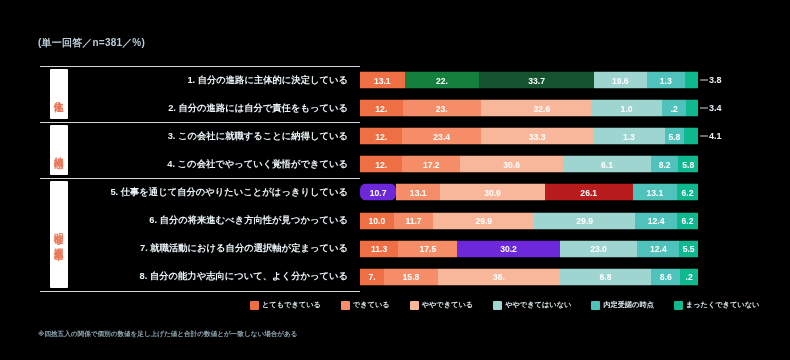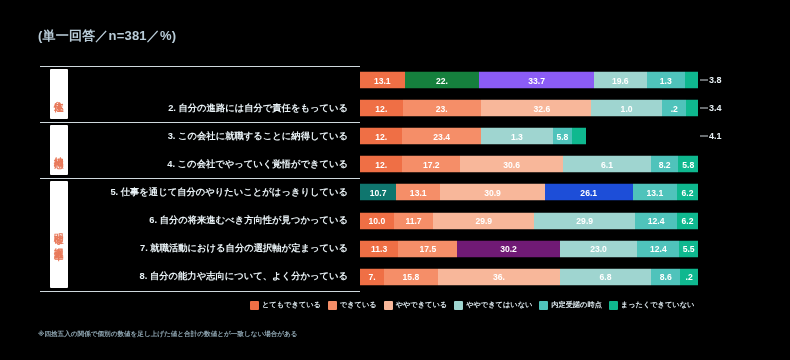--- a/index.html
+++ b/index.html
@@ -10,21 +10,21 @@
   }
   .page{position:relative;width:790px;height:360px;}
 
   
   .header{position:absolute;left:38px;top:24px;width:720px;}
   .header .q{
     color:#dbe8f0;font-size:11.5px;font-weight:bold;letter-spacing:.2px;
     white-space:nowrap;
   }
   .header .sub{
-    color:#b9ccd8;font-size:13px;font-weight:bold;margin-top:3px;letter-spacing:.2px;
+    color:#b9ccd8;font-size:10px;font-weight:bold;margin-top:12px;letter-spacing:.2px;
   }
 
   
   .chart{
     position:absolute;left:40px;top:66px;width:712px;height:230px;
   }
   .grp-rule{position:absolute;left:0;height:1px;background:#cfd8dd;width:320px;}
 
   .rows{position:absolute;left:0;top:0;width:712px;}
   .row{
@@ -65,21 +65,21 @@
     width:8px;height:1px;background:#cfd8dd;
   }
   .outval{
     position:absolute;left:669px;top:50%;transform:translateY(-50%);
     color:#e9f2f6;font-size:9px;font-weight:bold;
   }
 
   
   .legend{
     position:absolute;left:250px;top:300px;width:500px;
-    display:flex;align-items:flex-start;gap:7px;
+    display:flex;align-items:flex-start;gap:20px;
   }
   .lg{display:flex;align-items:center;gap:3px;}
   .sw{width:9px;height:9px;display:block;border-radius:1px;}
   .lgt{color:#dce8ee;font-size:7.2px;font-weight:bold;white-space:nowrap;}
 
   
   .note{
     position:absolute;left:38px;top:330px;
     color:#8fa6b2;font-size:6.6px;font-weight:bold;white-space:nowrap;
   }
@@ -93,24 +93,25 @@
 
   <div class="header">
     <div class="sub">(単一回答／n=381／%)</div>
   </div>
 
   <div class="rule-top"></div>
 
   <div class="chart">
     <div class="rows" id="rows">
         <div class="row">
+          <div class="label">1. 自分の進路に主体的に決定している</div>
           <div class="bar">
             <div class="seg" style="background: rgb(239, 111, 69); width: 13.1791%;">13.1</div>
             <div class="seg" style="background: #15803d; width: 22.1328%;">22.</div>
-            <div class="seg" style="background: #8b5cf6; width: 33.9034%;">33.7</div>
+            <div class="seg" style="background: #14532d; width: 33.9034%;">33.7</div>
             <div class="seg" style="background: rgb(159, 213, 208); width: 15.5936%;">19.6</div>
             <div class="seg" style="background: rgb(79, 195, 187); width: 11.3682%;">1.3</div>
             <div class="seg" style="background: rgb(15, 184, 143); width: 3.82294%;"></div>
           </div>
           <div class="lead"></div>
           <div class="outval">3.8</div>
         </div>
         <div class="row">
           <div class="label">2. 自分の進路には自分で責任をもっている</div>
           <div class="bar">
@@ -122,20 +123,21 @@
             <div class="seg" style="background: rgb(15, 184, 143); width: 3.4034%;"></div>
           </div>
           <div class="lead"></div>
           <div class="outval">3.4</div>
         </div>
         <div class="row">
           <div class="label">3. この会社に就職することに納得している</div>
           <div class="bar">
             <div class="seg" style="background: rgb(239, 111, 69); width: 12.5373%;">12.</div>
             <div class="seg" style="background: rgb(245, 142, 104); width: 23.2836%;">23.4</div>
+            <div class="seg" style="background: rgb(248, 183, 154); width: 33.1343%;">33.3</div>
             <div class="seg" style="background: rgb(159, 213, 208); width: 21.194%;">1.3</div>
             <div class="seg" style="background: rgb(79, 195, 187); width: 5.77114%;">5.8</div>
             <div class="seg" style="background: rgb(15, 184, 143); width: 4.0796%;"></div>
           </div>
           <div class="lead"></div>
           <div class="outval">4.1</div>
         </div>
         <div class="row">
           <div class="label">4. この会社でやっていく覚悟ができている</div>
           <div class="bar">
@@ -143,45 +145,45 @@
             <div class="seg" style="background: rgb(245, 142, 104); width: 17.1144%;">17.2</div>
             <div class="seg" style="background: rgb(248, 183, 154); width: 30.4478%;">30.6</div>
             <div class="seg" style="background: rgb(159, 213, 208); width: 25.9701%;">6.1</div>
             <div class="seg" style="background: rgb(79, 195, 187); width: 8.1592%;">8.2</div>
             <div class="seg" style="background: rgb(15, 184, 143); width: 5.77114%;">5.8</div>
           </div>
         </div>
         <div class="row">
           <div class="label">5. 仕事を通じて自分のやりたいことがはっきりしている</div>
           <div class="bar">
-            <div class="seg" style="background: #0f766e; width: 10.6893%;">10.7</div>
+            <div class="seg" style="background: #6d28d9; width: 10.6893%; border-radius: 6px;">10.7</div>
             <div class="seg" style="background: rgb(245, 142, 104); width: 13.0869%;">13.1</div>
             <div class="seg" style="background: rgb(248, 183, 154); width: 30.8691%;">30.9</div>
-            <div class="seg" style="background: #1d4ed8; width: 26.0739%;">26.1</div>
+            <div class="seg" style="background: #b91c1c; width: 26.0739%;">26.1</div>
             <div class="seg" style="background: rgb(79, 195, 187); width: 13.0869%;">13.1</div>
             <div class="seg" style="background: rgb(15, 184, 143); width: 6.19381%;">6.2</div>
           </div>
         </div>
         <div class="row">
           <div class="label">6. 自分の将来進むべき方向性が見つかっている</div>
           <div class="bar">
             <div class="seg" style="background: rgb(239, 111, 69); width: 9.99001%;">10.0</div>
             <div class="seg" style="background: rgb(245, 142, 104); width: 11.6883%;">11.7</div>
             <div class="seg" style="background: rgb(248, 183, 154); width: 29.8701%;">29.9</div>
             <div class="seg" style="background: rgb(159, 213, 208); width: 29.8701%;">29.9</div>
             <div class="seg" style="background: rgb(79, 195, 187); width: 12.3876%;">12.4</div>
             <div class="seg" style="background: rgb(15, 184, 143); width: 6.19381%;">6.2</div>
           </div>
         </div>
         <div class="row">
           <div class="label">7. 就職活動における自分の選択軸が定まっている</div>
           <div class="bar">
             <div class="seg" style="background: rgb(239, 111, 69); width: 11.3113%;">11.3</div>
             <div class="seg" style="background: rgb(245, 142, 104); width: 17.5175%;">17.5</div>
-            <div class="seg" style="background: #701a75; width: 30.2302%;">30.2</div>
+            <div class="seg" style="background: #6d28d9; width: 30.2302%;">30.2</div>
             <div class="seg" style="background: rgb(159, 213, 208); width: 23.023%;">23.0</div>
             <div class="seg" style="background: rgb(79, 195, 187); width: 12.4124%;">12.4</div>
             <div class="seg" style="background: rgb(15, 184, 143); width: 5.50551%;">5.5</div>
           </div>
         </div>
         <div class="row">
           <div class="label">8. 自分の能力や志向について、よく分かっている</div>
           <div class="bar">
             <div class="seg" style="background: rgb(239, 111, 69); width: 7.13568%;">7.</div>
             <div class="seg" style="background: rgb(245, 142, 104); width: 15.8794%;">15.8</div>

